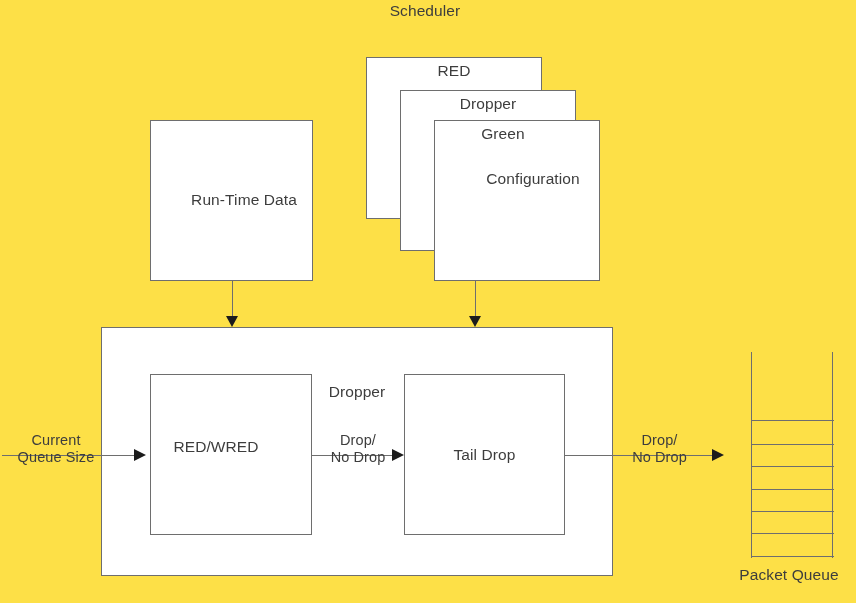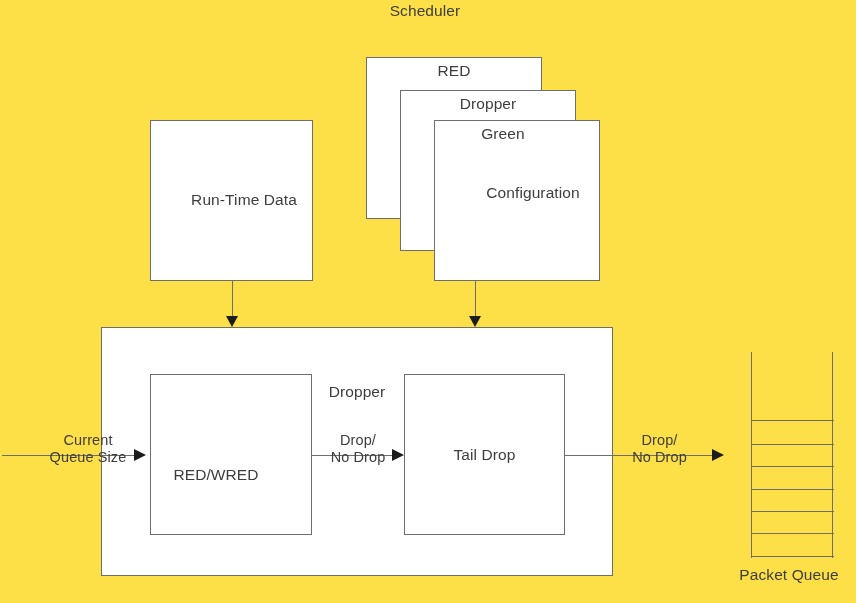--- a/index.html
+++ b/index.html
@@ -37,40 +37,40 @@
   .lbl-14 { font-size: 14.5px; }
 
   
   #card-red   { left: 366px; top: 57px;  width: 176px; height: 162px; z-index: 3; }
   #card-yel   { left: 400px; top: 90px;  width: 176px; height: 161px; z-index: 4; }
   #card-grn   { left: 434px; top: 120px; width: 166px; height: 161px; z-index: 5; }
 
   #card-red-label { left: 366px; top: 62px;  width: 176px; z-index: 6; }
   #card-yel-label { left: 400px; top: 95px;  width: 176px; z-index: 6; }
   #card-grn-label { left: 434px; top: 125px; width: 138px; z-index: 6; }
-  #card-grn-body  { left: 434px; top: 184px; width: 198px; z-index: 6; }
+  #card-grn-body  { left: 434px; top: 170px; width: 198px; z-index: 6; }
 
   #scheduler-label { left: 325px; top: 2px; width: 200px; z-index: 6; }
 
   
   #box-runtime { left: 150px; top: 120px; width: 163px; height: 161px; }
   #runtime-label { left: 150px; top: 191px; width: 188px; text-align: center; }
 
   
   #box-dropper { left: 101px; top: 327px; width: 512px; height: 249px; }
   #dropper-label { left: 251px; top: 335px; width: 212px; margin-top: 48px; }
 
   #box-redwred { left: 150px; top: 374px; width: 162px; height: 161px; }
-  #redwred-label { left: 150px; top: 466px; width: 132px; }
+  #redwred-label { left: 150px; top: 438px; width: 132px; }
 
   #box-taildrop { left: 404px; top: 374px; width: 161px; height: 161px; }
   #taildrop-label { left: 404px; top: 446px; width: 161px; }
 
   
-  #label-current-queue { left: 0px; top: 432px; width: 112px; padding-left: 32px; }
+  #label-current-queue { left: 0px; top: 432px; width: 112px; }
   #label-drop1 { left: 312px; top: 432px; width: 92px; }
   #label-drop2 { left: 612px; top: 432px; width: 95px; }
   #packet-queue-label { left: 722px; top: 566px; width: 134px; text-align: center; }
 
   
   .line-h {
     position: absolute;
     height: 0;
     border-top: 1.6px solid #6e6e6e;
   }

